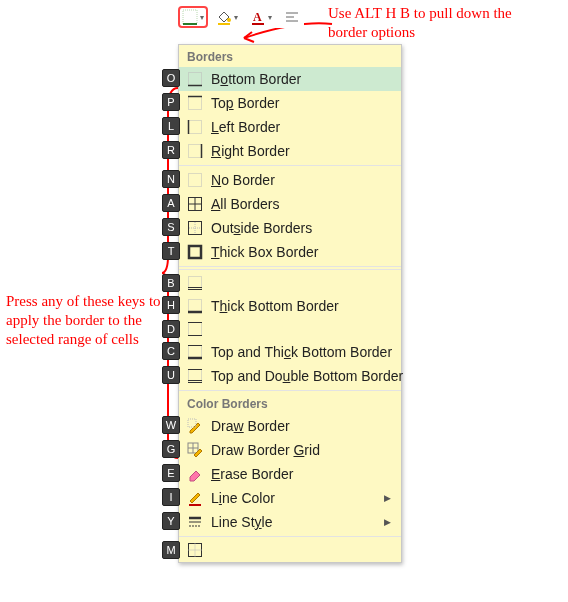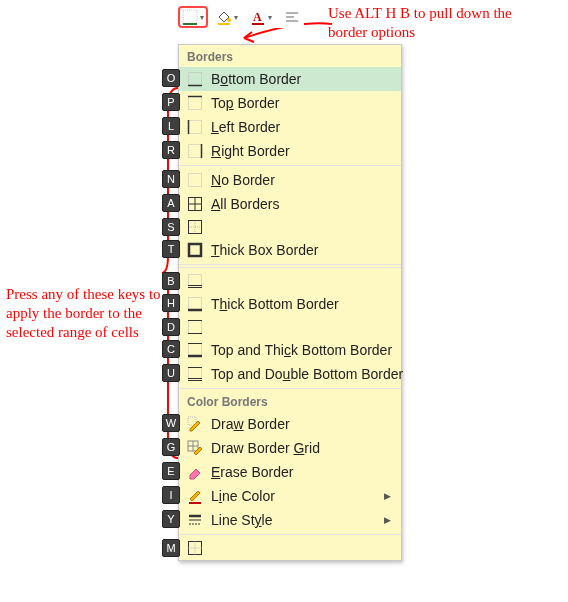--- a/index.html
+++ b/index.html
@@ -1,18 +1,18 @@
 <!DOCTYPE html>
 <html><head>
 <meta charset="utf-8">
 <style>
   body{margin:0;font-family:"Segoe UI",Tahoma,sans-serif;font-size:12px;color:#222;background:#fff;width:568px;height:602px;overflow:hidden;position:relative}
   .annot{position:absolute;color:#ff0000;font-family:"Comic Sans MS","Segoe Script",cursive;font-size:15px;line-height:1.25}
   .annot-top{left:328px;top:4px;width:220px}
-  .annot-left{left:6px;top:285px;width:155px}
+  .annot-left{left:6px;top:292px;width:155px}
   .brace{position:absolute;left:162px;top:86px;height:374px;width:18px;overflow:visible}
   .toolbar{position:absolute;left:178px;top:6px;display:flex;gap:4px;align-items:center;background:#fff}
   .rib-btn{display:flex;align-items:center;gap:2px;border:1px solid transparent;padding:2px 3px;border-radius:2px}
   .rib-btn .caret{font-size:8px;color:#666}
   .rib-btn.sel{border:2px solid #ff4444;padding:1px 2px;border-radius:4px}
   .menu{position:absolute;left:178px;top:44px;width:222px;background:#fef9c3;border:1px solid #c8c8c8;box-shadow:1px 2px 4px rgba(0,0,0,.25);padding:1px 0 1px 0}
   .menu .hdr{font-weight:600;color:#777;padding:4px 8px 3px 8px;font-size:12px}
   .menu .sep{height:1px;background:#e3e3e3;margin:2px 0}
   .item{display:flex;align-items:center;gap:8px;padding:3px 8px 3px 8px;position:relative;cursor:default;line-height:18px}
   .item.hov{background:#cdead0}
@@ -149,20 +149,21 @@
       </div>
       <div class="item">
         <div class="keybadge">S</div>
         <span class="ic">
           <svg width="16" height="16">
             <rect x="1.5" y="1.5" width="13" height="13" fill="none" stroke="#333"></rect>
             <line x1="8" y1="2" x2="8" y2="14" stroke="#bbb" stroke-dasharray="1 1"></line>
             <line x1="2" y1="8" x2="14" y2="8" stroke="#bbb" stroke-dasharray="1 1"></line>
           </svg>
         </span>
+        <span class="lbl">Out<u>s</u>ide Borders</span>
       </div>
       <div class="item">
         <div class="keybadge">T</div>
         <span class="ic">
           <svg width="16" height="16">
             <rect x="2" y="2" width="12" height="12" fill="none" stroke="#333" stroke-width="2.5"></rect>
           </svg>
         </span>
         <span class="lbl"><u>T</u>hick Box Border</span>
       </div>

